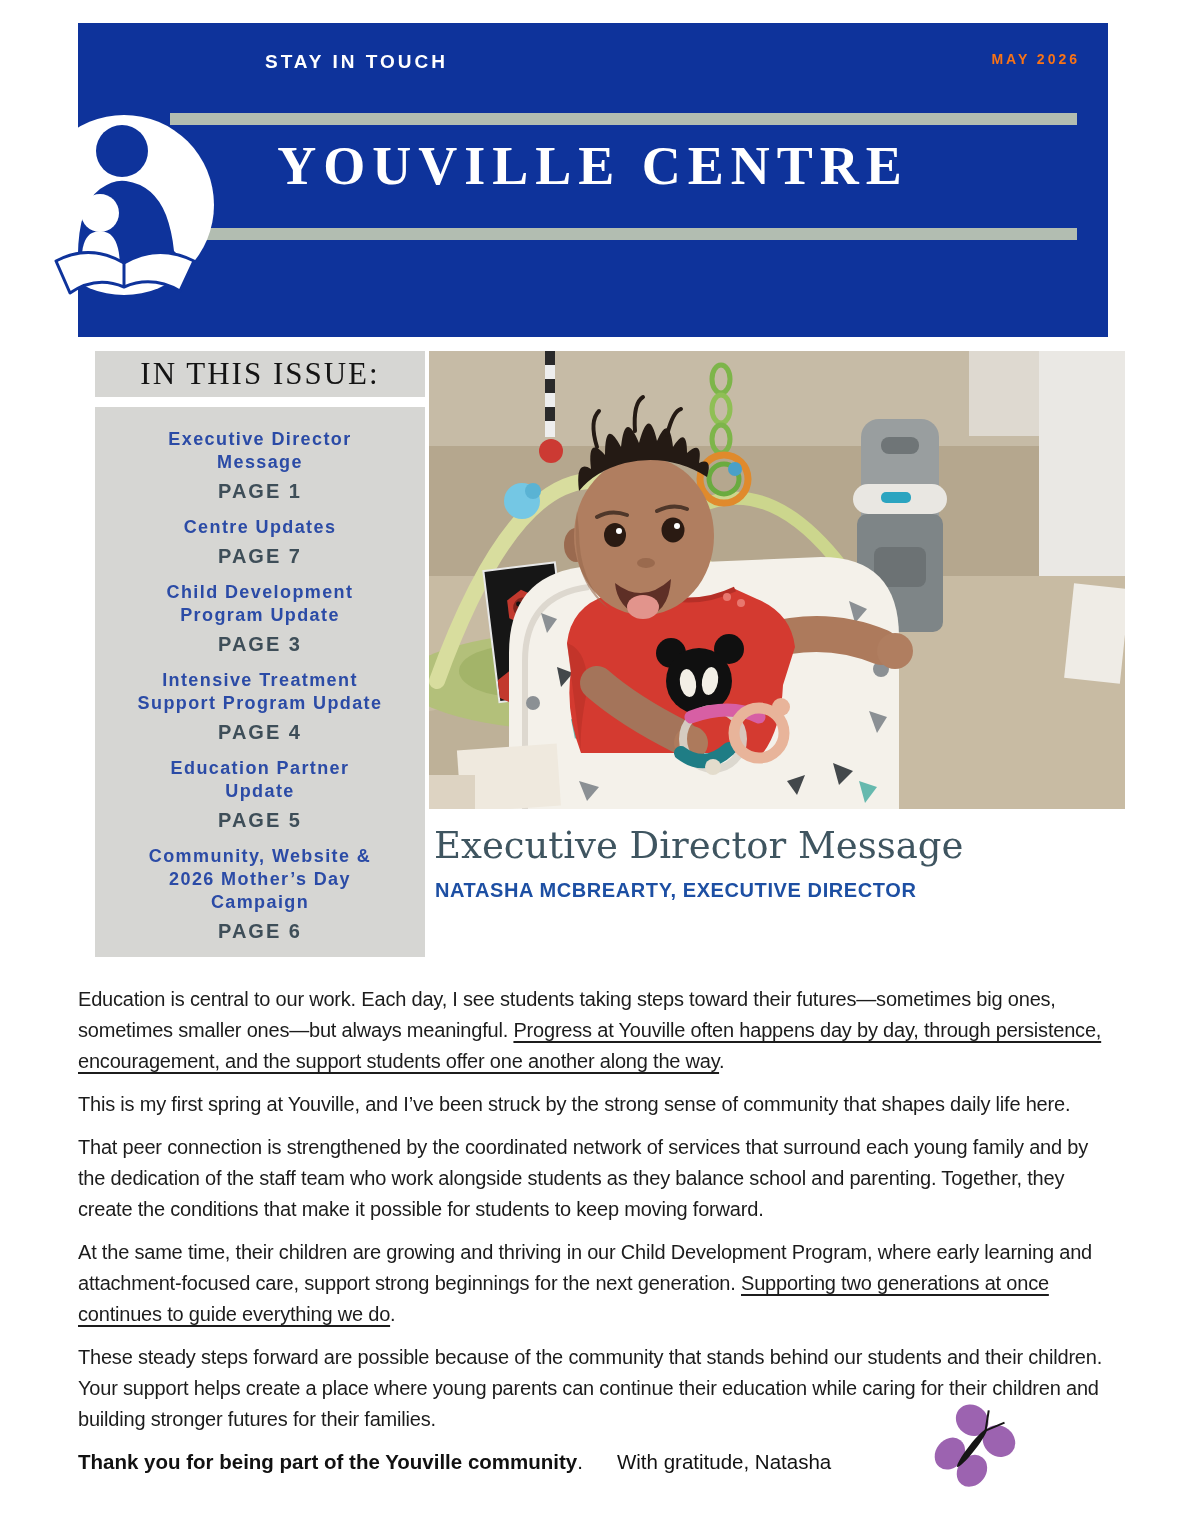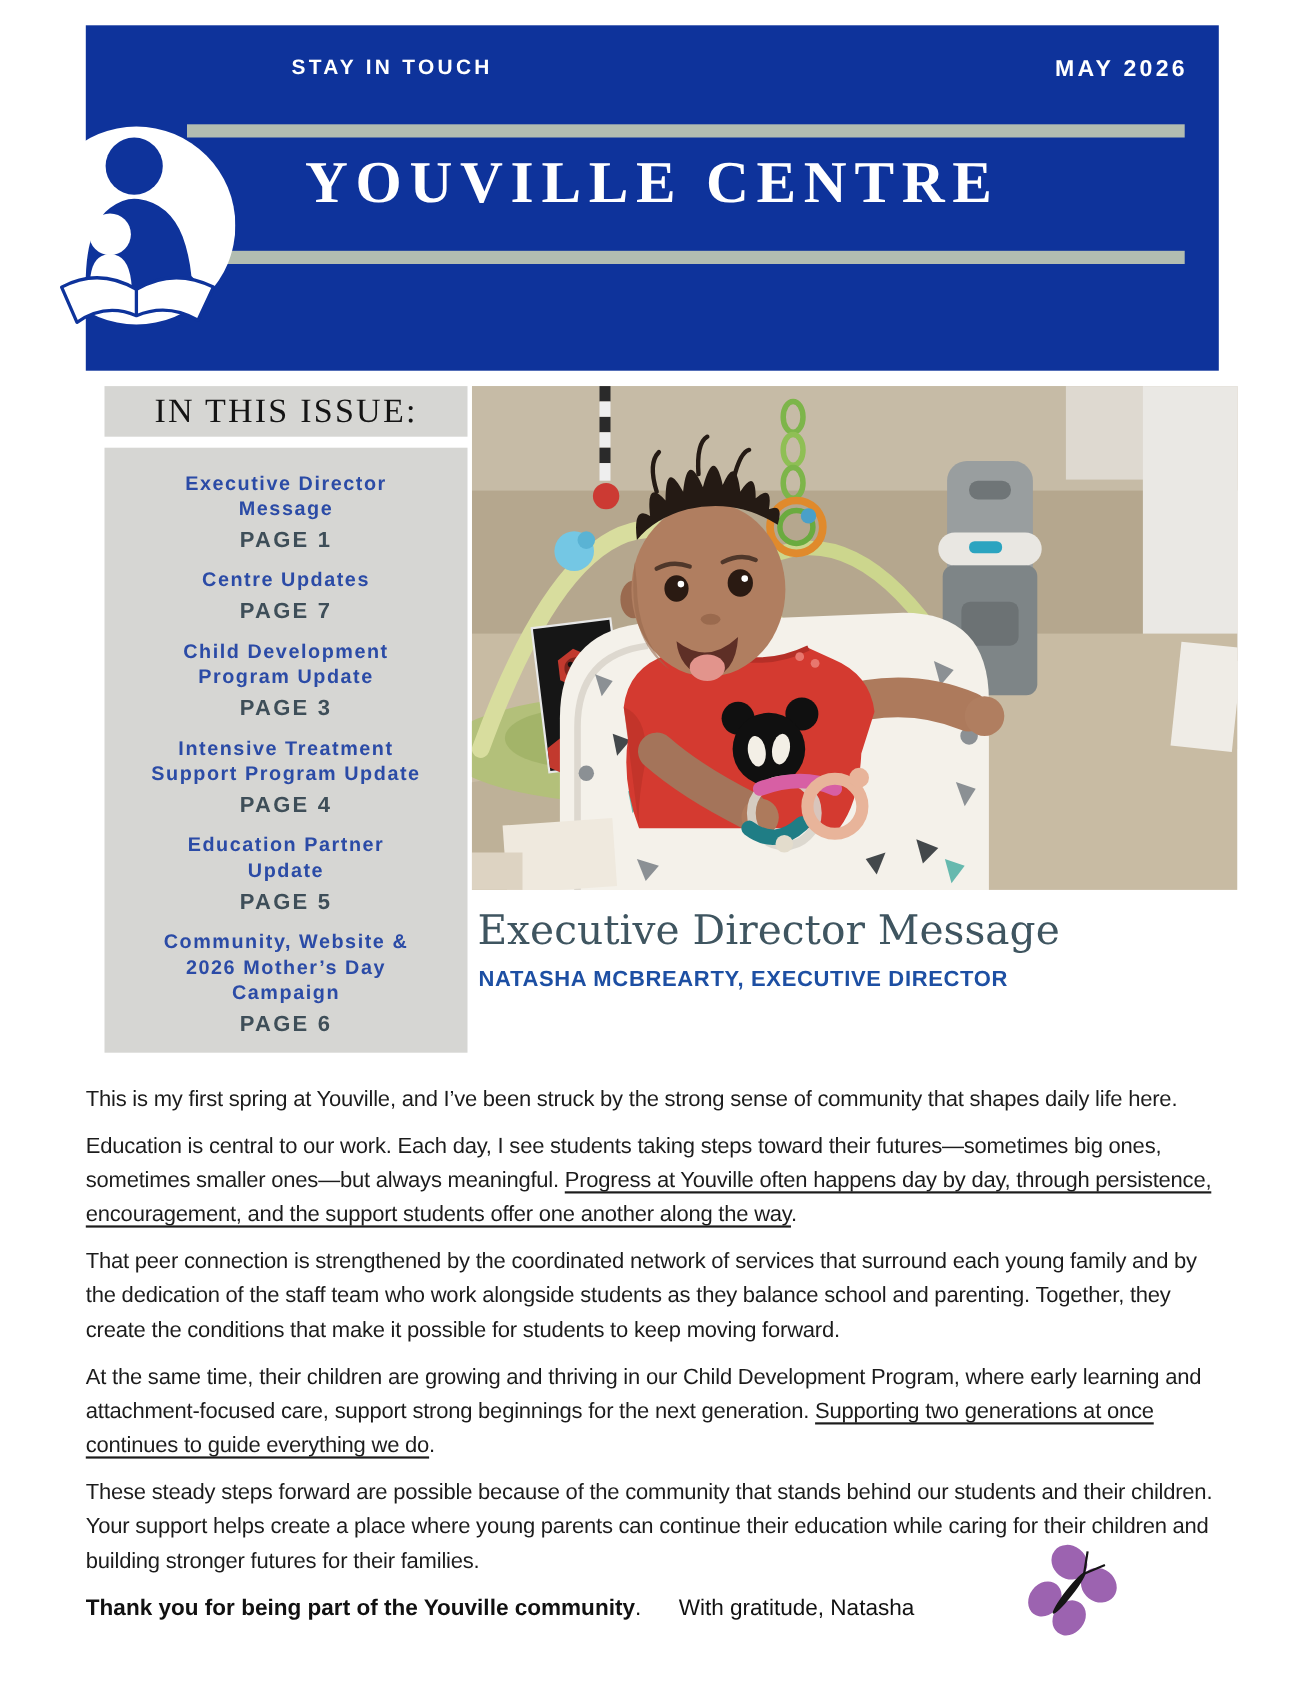--- a/index.html
+++ b/index.html
@@ -4,22 +4,22 @@
 <style>
   html,body{margin:0;padding:0;background:#ffffff;}
   .page{position:relative;width:1187px;height:1536px;background:#fff;overflow:hidden;
         font-family:"Liberation Sans",sans-serif;color:#1d1d1d;}
 
   
   .masthead{position:relative;margin:23px 79px 0 78px;height:314px;
             background:var(--blue,#0e339b);}
   .kicker{position:absolute;left:187px;top:28px;color:#fff;font-weight:bold;
           font-size:19px;letter-spacing:3px;}
-  .issue-date{position:absolute;right:28px;top:28px;color:#ffffff;font-weight:bold;
-          font-size:21px;letter-spacing:3px;}
+  .issue-date{position:absolute;right:28px;top:28px;color:#f97316;font-weight:bold;
+          font-size:14px;letter-spacing:3px;}
   .bar{position:absolute;left:92px;right:31px;height:12px;background:var(--sage,#b2bdb1);}
   .bar-top{top:90px;}
   .bar-bottom{top:205px;}
   .m-title{position:absolute;left:0;right:0;top:112px;margin:0;text-align:center;
            color:#fff;font-family:"Liberation Serif",serif;font-weight:600;
            font-size:54px;letter-spacing:7px;}
   .m-subtitle{position:absolute;left:40px;right:0;top:243px;text-align:center;color:#fff;
            font-weight:bold;font-size:29px;letter-spacing:8px;}
   .logo{position:absolute;left:-40px;top:88px;width:176px;height:192px;}
 
@@ -216,22 +216,22 @@
         <rect x="30" y="396" width="100" height="62" fill="#efe9de" transform="rotate(-4 80 428)"></rect>
         <rect x="0" y="424" width="46" height="34" fill="#ddd3c2"></rect>
       </svg>
 
       <h2 class="feature-heading">Executive Director Message</h2>
       <div class="feature-byline">NATASHA MCBREARTY, EXECUTIVE DIRECTOR</div>
     </div>
   </div>
 
   <main class="article">
+      <p class="body-par"><span>Education is central to our work. Each day, I see students taking steps toward their futures—sometimes big ones, sometimes smaller ones—but always meaningful. </span><u>Progress at Youville often happens day by day, through persistence, encouragement, and the support students offer one another along the way</u><span>.</span></p>
       <p class="body-par"><span>This is my first spring at Youville, and I’ve been struck by the strong sense of community that shapes daily life here.</span></p>
-      <p class="body-par"><span>Education is central to our work. Each day, I see students taking steps toward their futures—sometimes big ones, sometimes smaller ones—but always meaningful. </span><u>Progress at Youville often happens day by day, through persistence, encouragement, and the support students offer one another along the way</u><span>.</span></p>
       <p class="body-par"><span>That peer connection is strengthened by the coordinated network of services that surround each young family and by the dedication of the staff team who work alongside students as they balance school and parenting. Together, they create the conditions that make it possible for students to keep moving forward.</span></p>
       <p class="body-par"><span>At the same time, their children are growing and thriving in our Child Development Program, where early learning and attachment-focused care, support strong beginnings for the next generation. </span><u>Supporting two generations at once continues to guide everything we do</u><span>.</span></p>
       <p class="body-par"><span>These steady steps forward are possible because of the community that stands behind our students and their children. Your support helps create a place where young parents can continue their education while caring for their children and building stronger futures for their families.</span></p>
     </main>
 
   <div class="closing"><span class="seg-b">Thank you for being part of the Youville community</span><span>.</span><span class="seg-gap">With gratitude, Natasha</span></div>
 
   <div class="butterfly">
     <svg viewBox="0 0 100 104" width="100" height="104">
       <g transform="rotate(38 50 52)">

